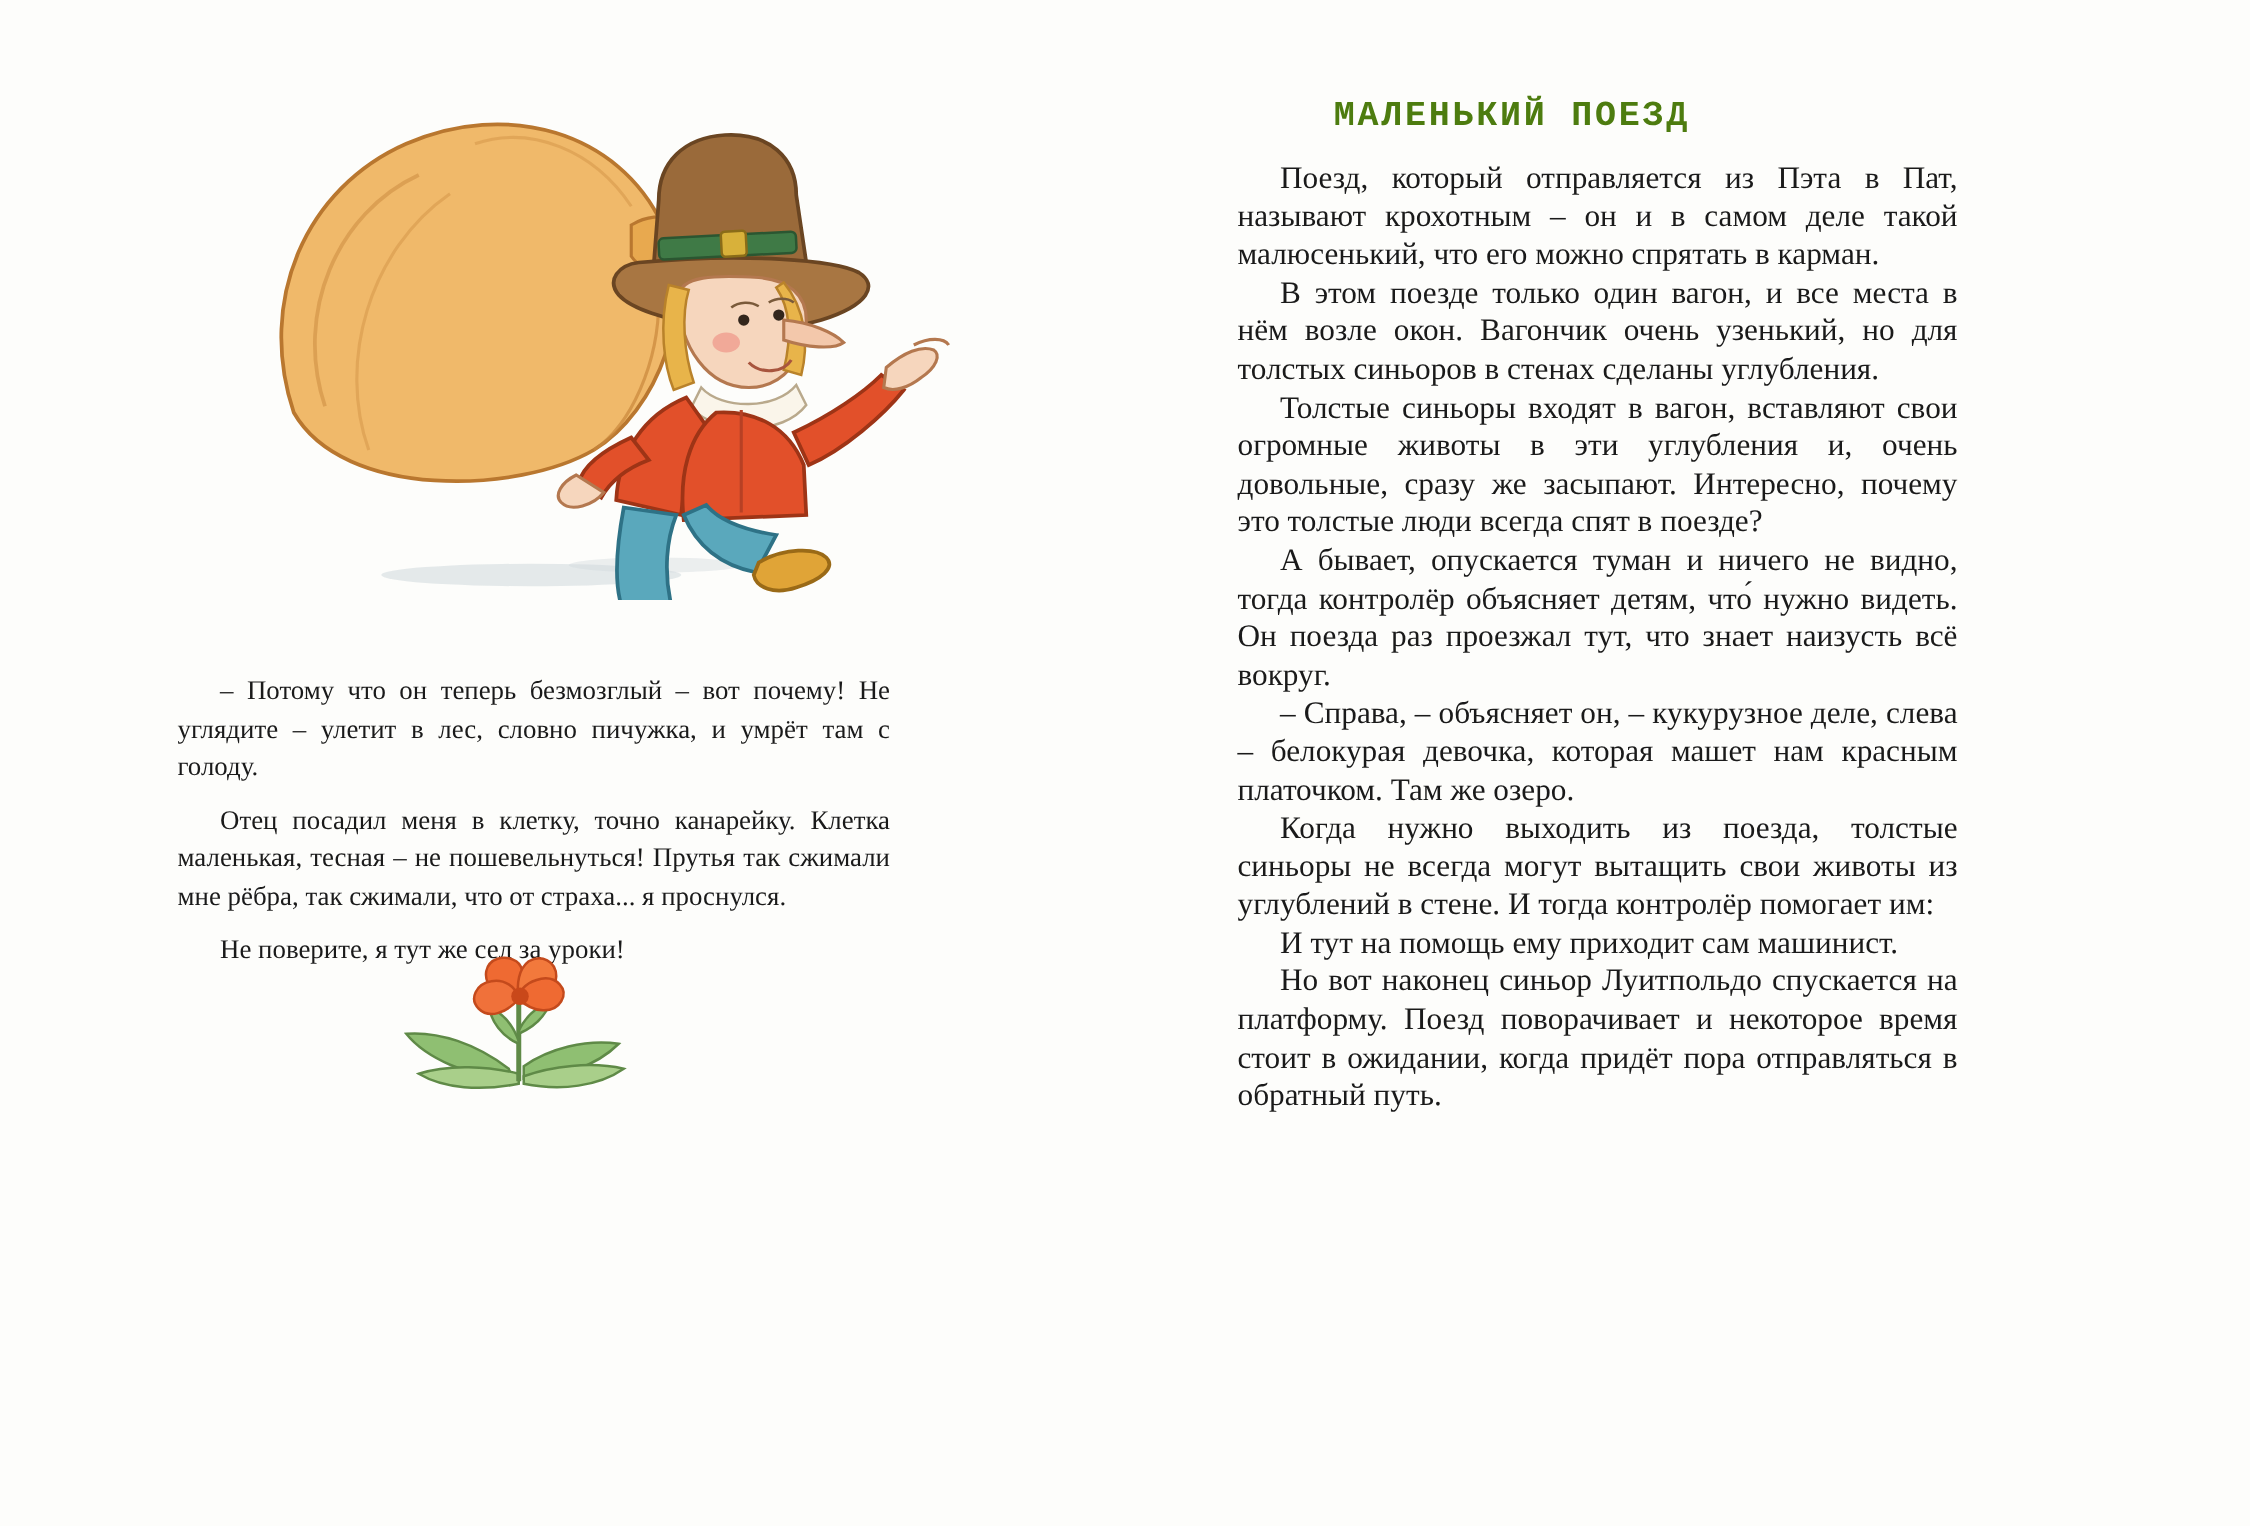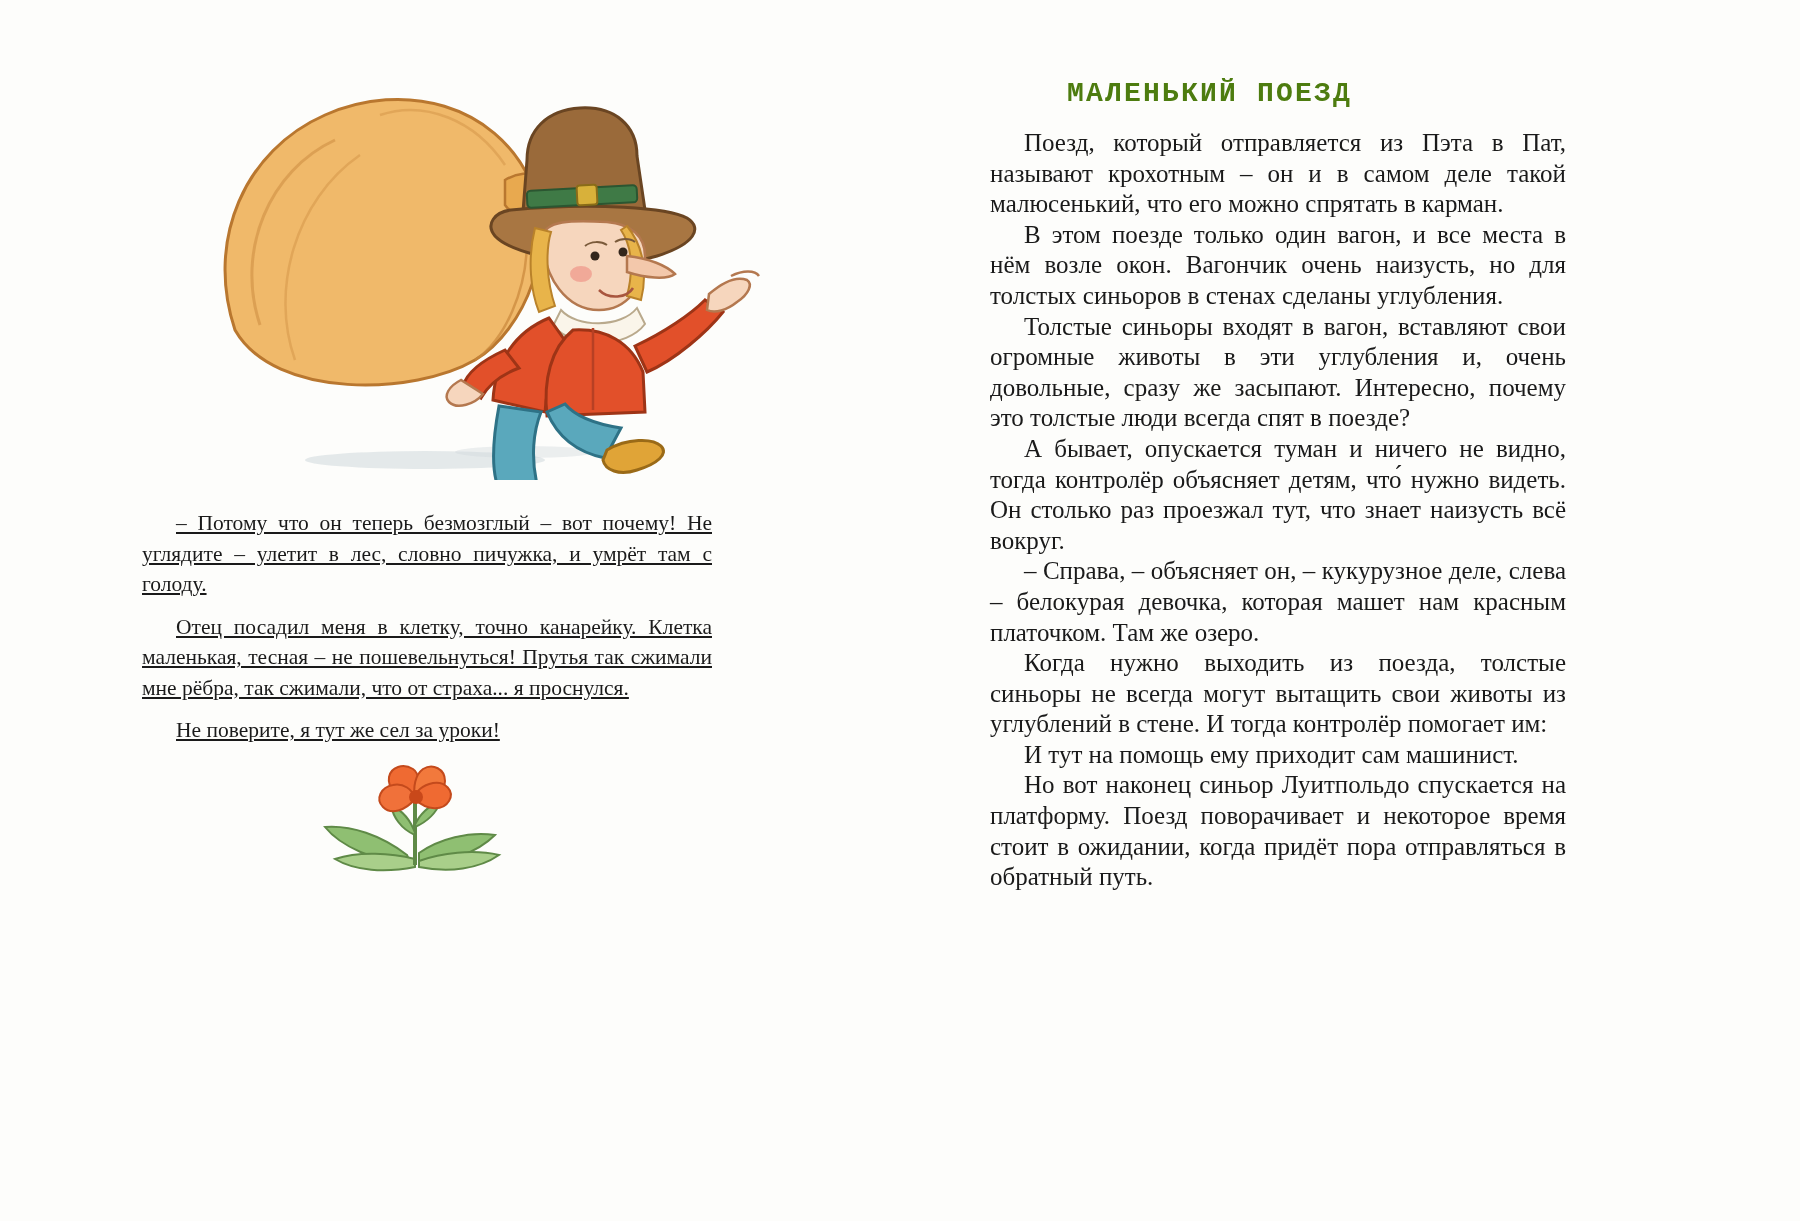--- a/index.html
+++ b/index.html
@@ -32,23 +32,22 @@
   .illustration-top {
     position: absolute;
     left: 175px;
     top: 60px;
     width: 600px;
     height: 420px;
   }
   .left-text {
     position: absolute;
     left: 142px;
-    top: 508px;
+    top: 537px;
     width: 570px;
-    text-decoration: underline;
   }
   .left-text p {
     margin: 0;
     font-size: 21.5px;
     line-height: 30.5px;
     text-align: justify;
     text-indent: 34px;
     font-family: "Liberation Serif", serif;
   }
   .left-text p + p {
@@ -186,22 +185,22 @@
       </svg>
     </div>
   </div>
 
   <div class="page-right">
     <div class="chapter-title">Маленький поезд</div>
   </div>
 
   <div class="right-text">
     <p>Поезд, который отправляется из Пэта в Пат, называют крохотным – он и в самом деле такой малюсенький, что его можно спрятать в карман.</p>
-    <p>В этом поезде только один вагон, и все места в нём возле окон. Вагончик очень наизусть, но для толстых синьоров в стенах сделаны углубления.</p>
+    <p>В этом поезде только один вагон, и все места в нём возле окон. Вагончик очень узенький, но для толстых синьоров в стенах сделаны углубления.</p>
     <p>Толстые синьоры входят в вагон, вставляют свои огромные животы в эти углубления и, очень довольные, сразу же засыпают. Интересно, почему это толстые люди всегда спят в поезде?</p>
-    <p>А бывает, опускается туман и ничего не видно, тогда контролёр объясняет детям, что́ нужно видеть. Он столько раз проезжал тут, что знает наизусть всё вокруг.</p>
+    <p>А бывает, опускается туман и ничего не видно, тогда контролёр объясняет детям, что́ нужно видеть. Он поезда раз проезжал тут, что знает наизусть всё вокруг.</p>
     <p>– Справа, – объясняет он, – кукурузное деле, слева – белокурая девочка, которая машет нам красным платочком. Там же озеро.</p>
     <p>Когда нужно выходить из поезда, толстые синьоры не всегда могут вытащить свои животы из углублений в стене. И тогда контролёр помогает им:</p>
     <p>И тут на помощь ему приходит сам машинист.</p>
     <p>Но вот наконец синьор Луитпольдо спускается на платформу. Поезд поворачивает и некоторое время стоит в ожидании, когда придёт пора отправляться в обратный путь.</p>
   </div>
 
 </div>
 
 </body></html>

